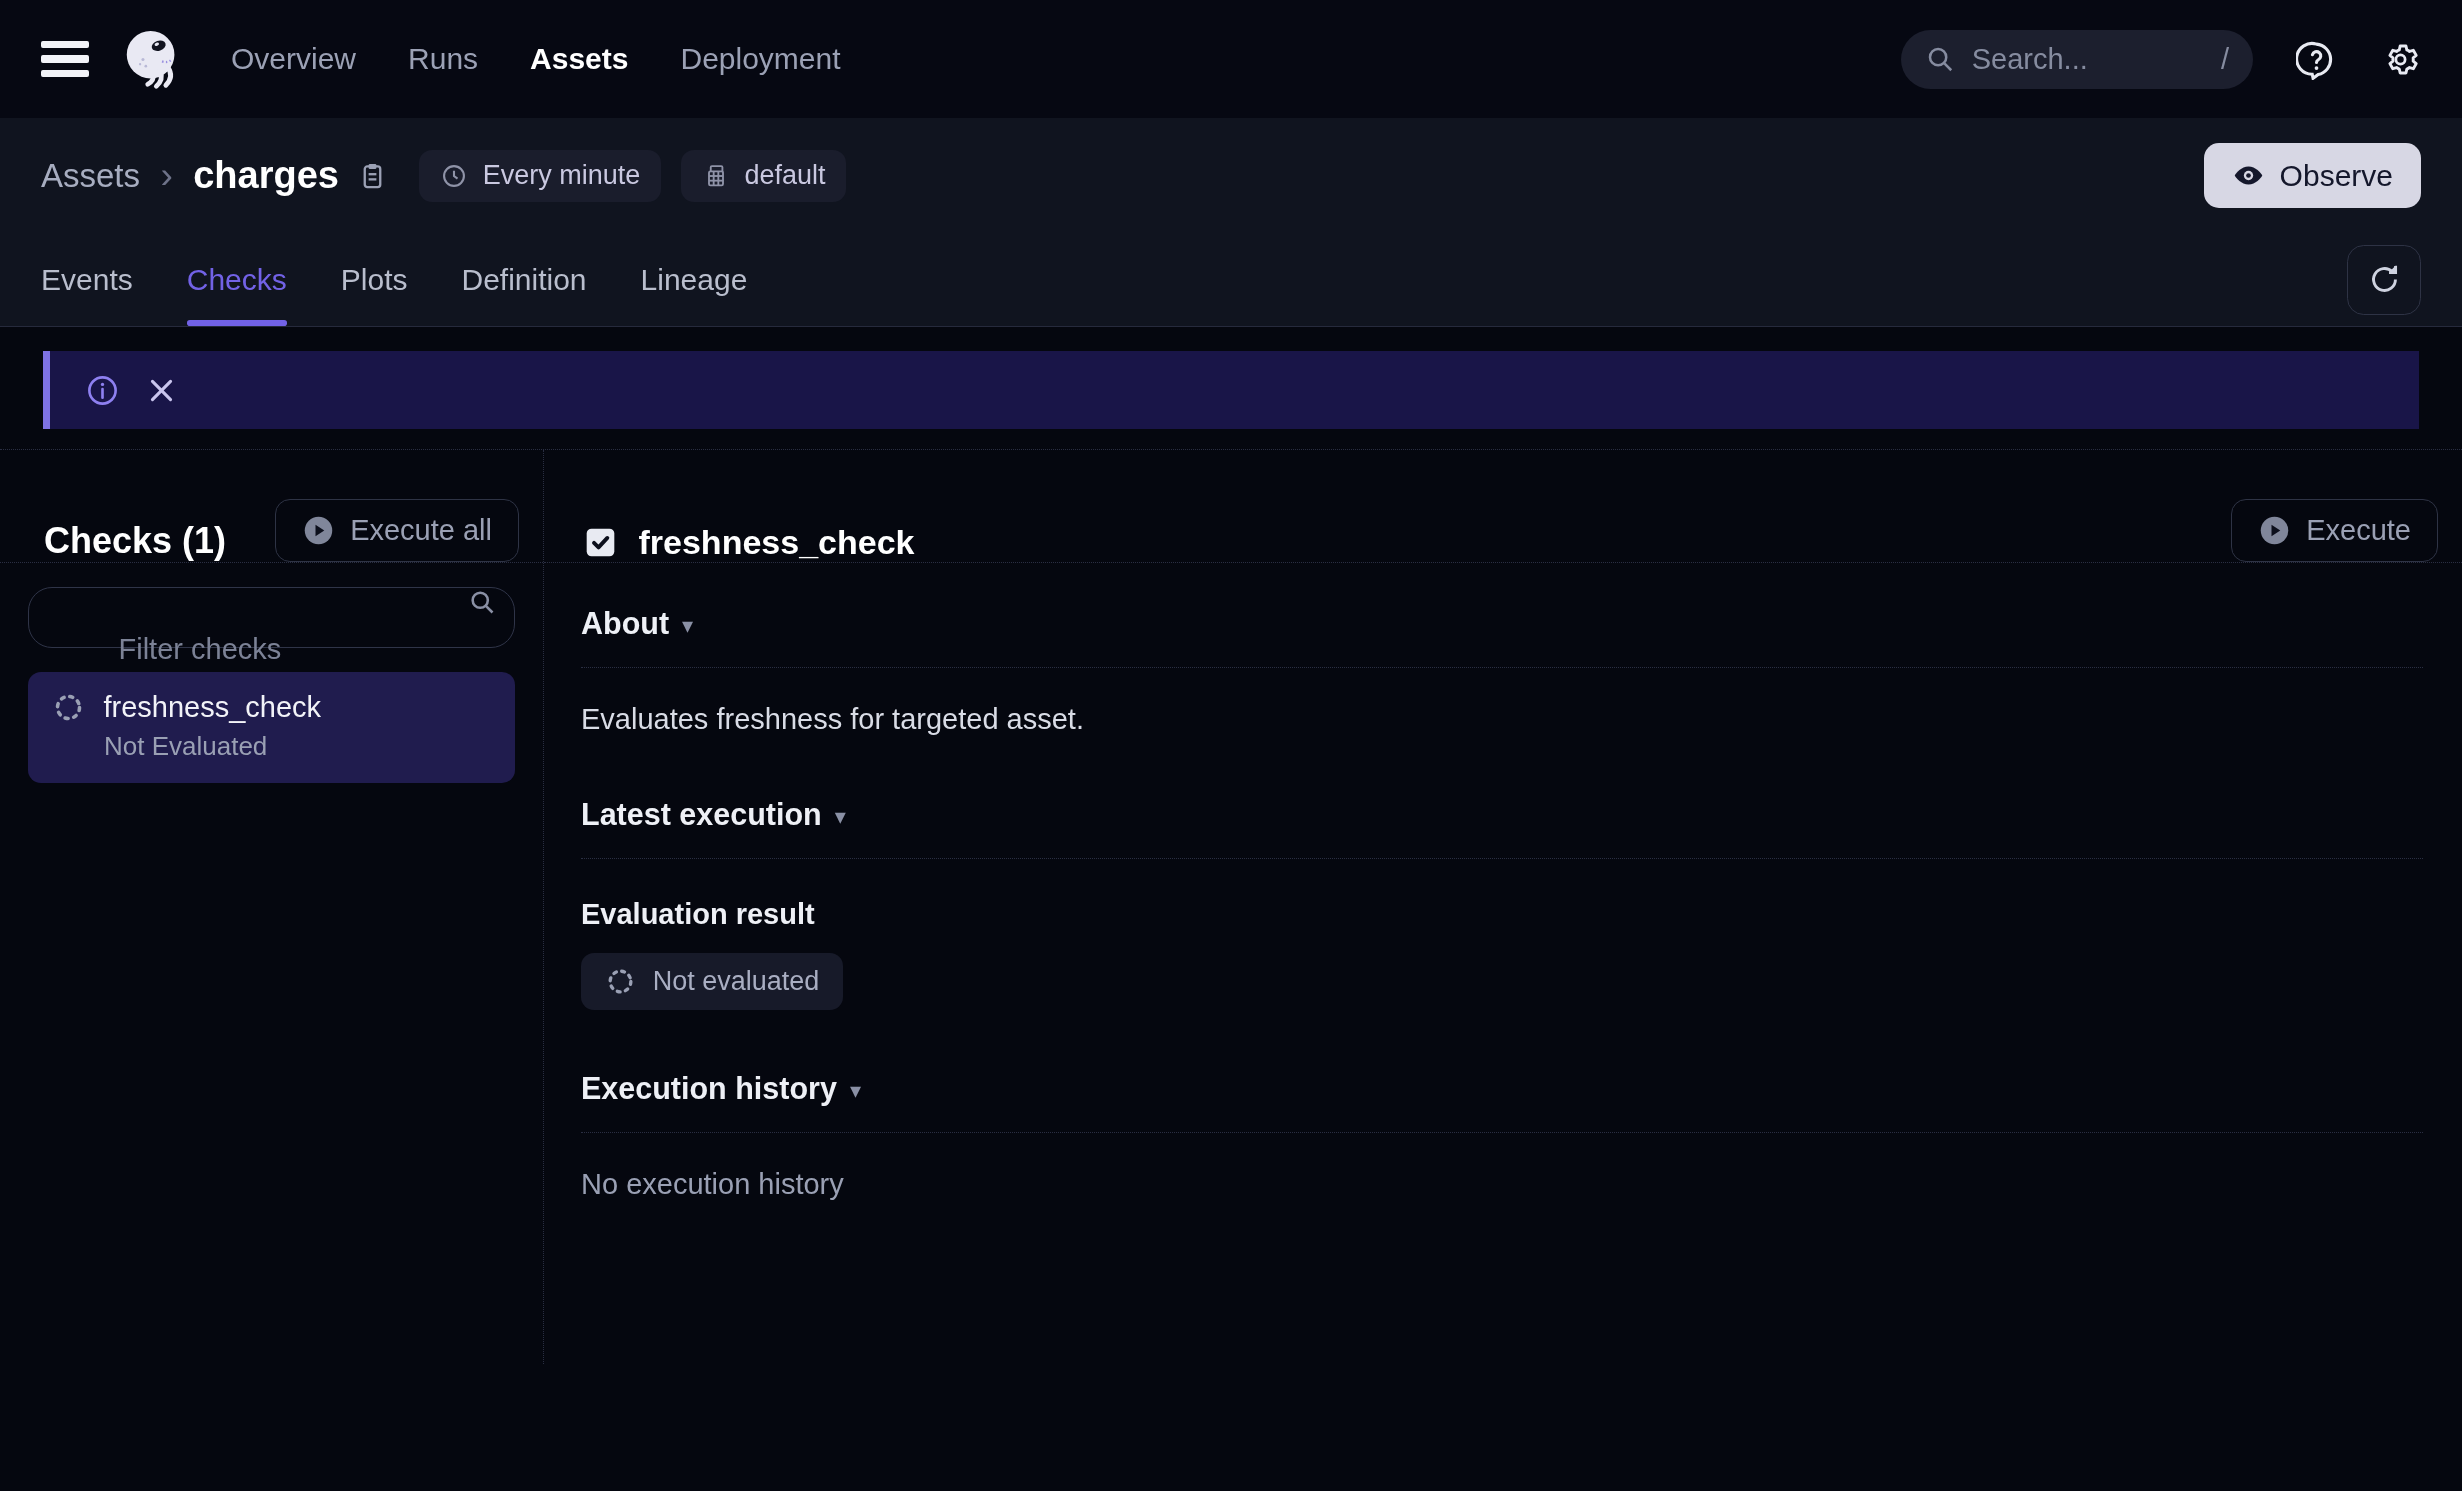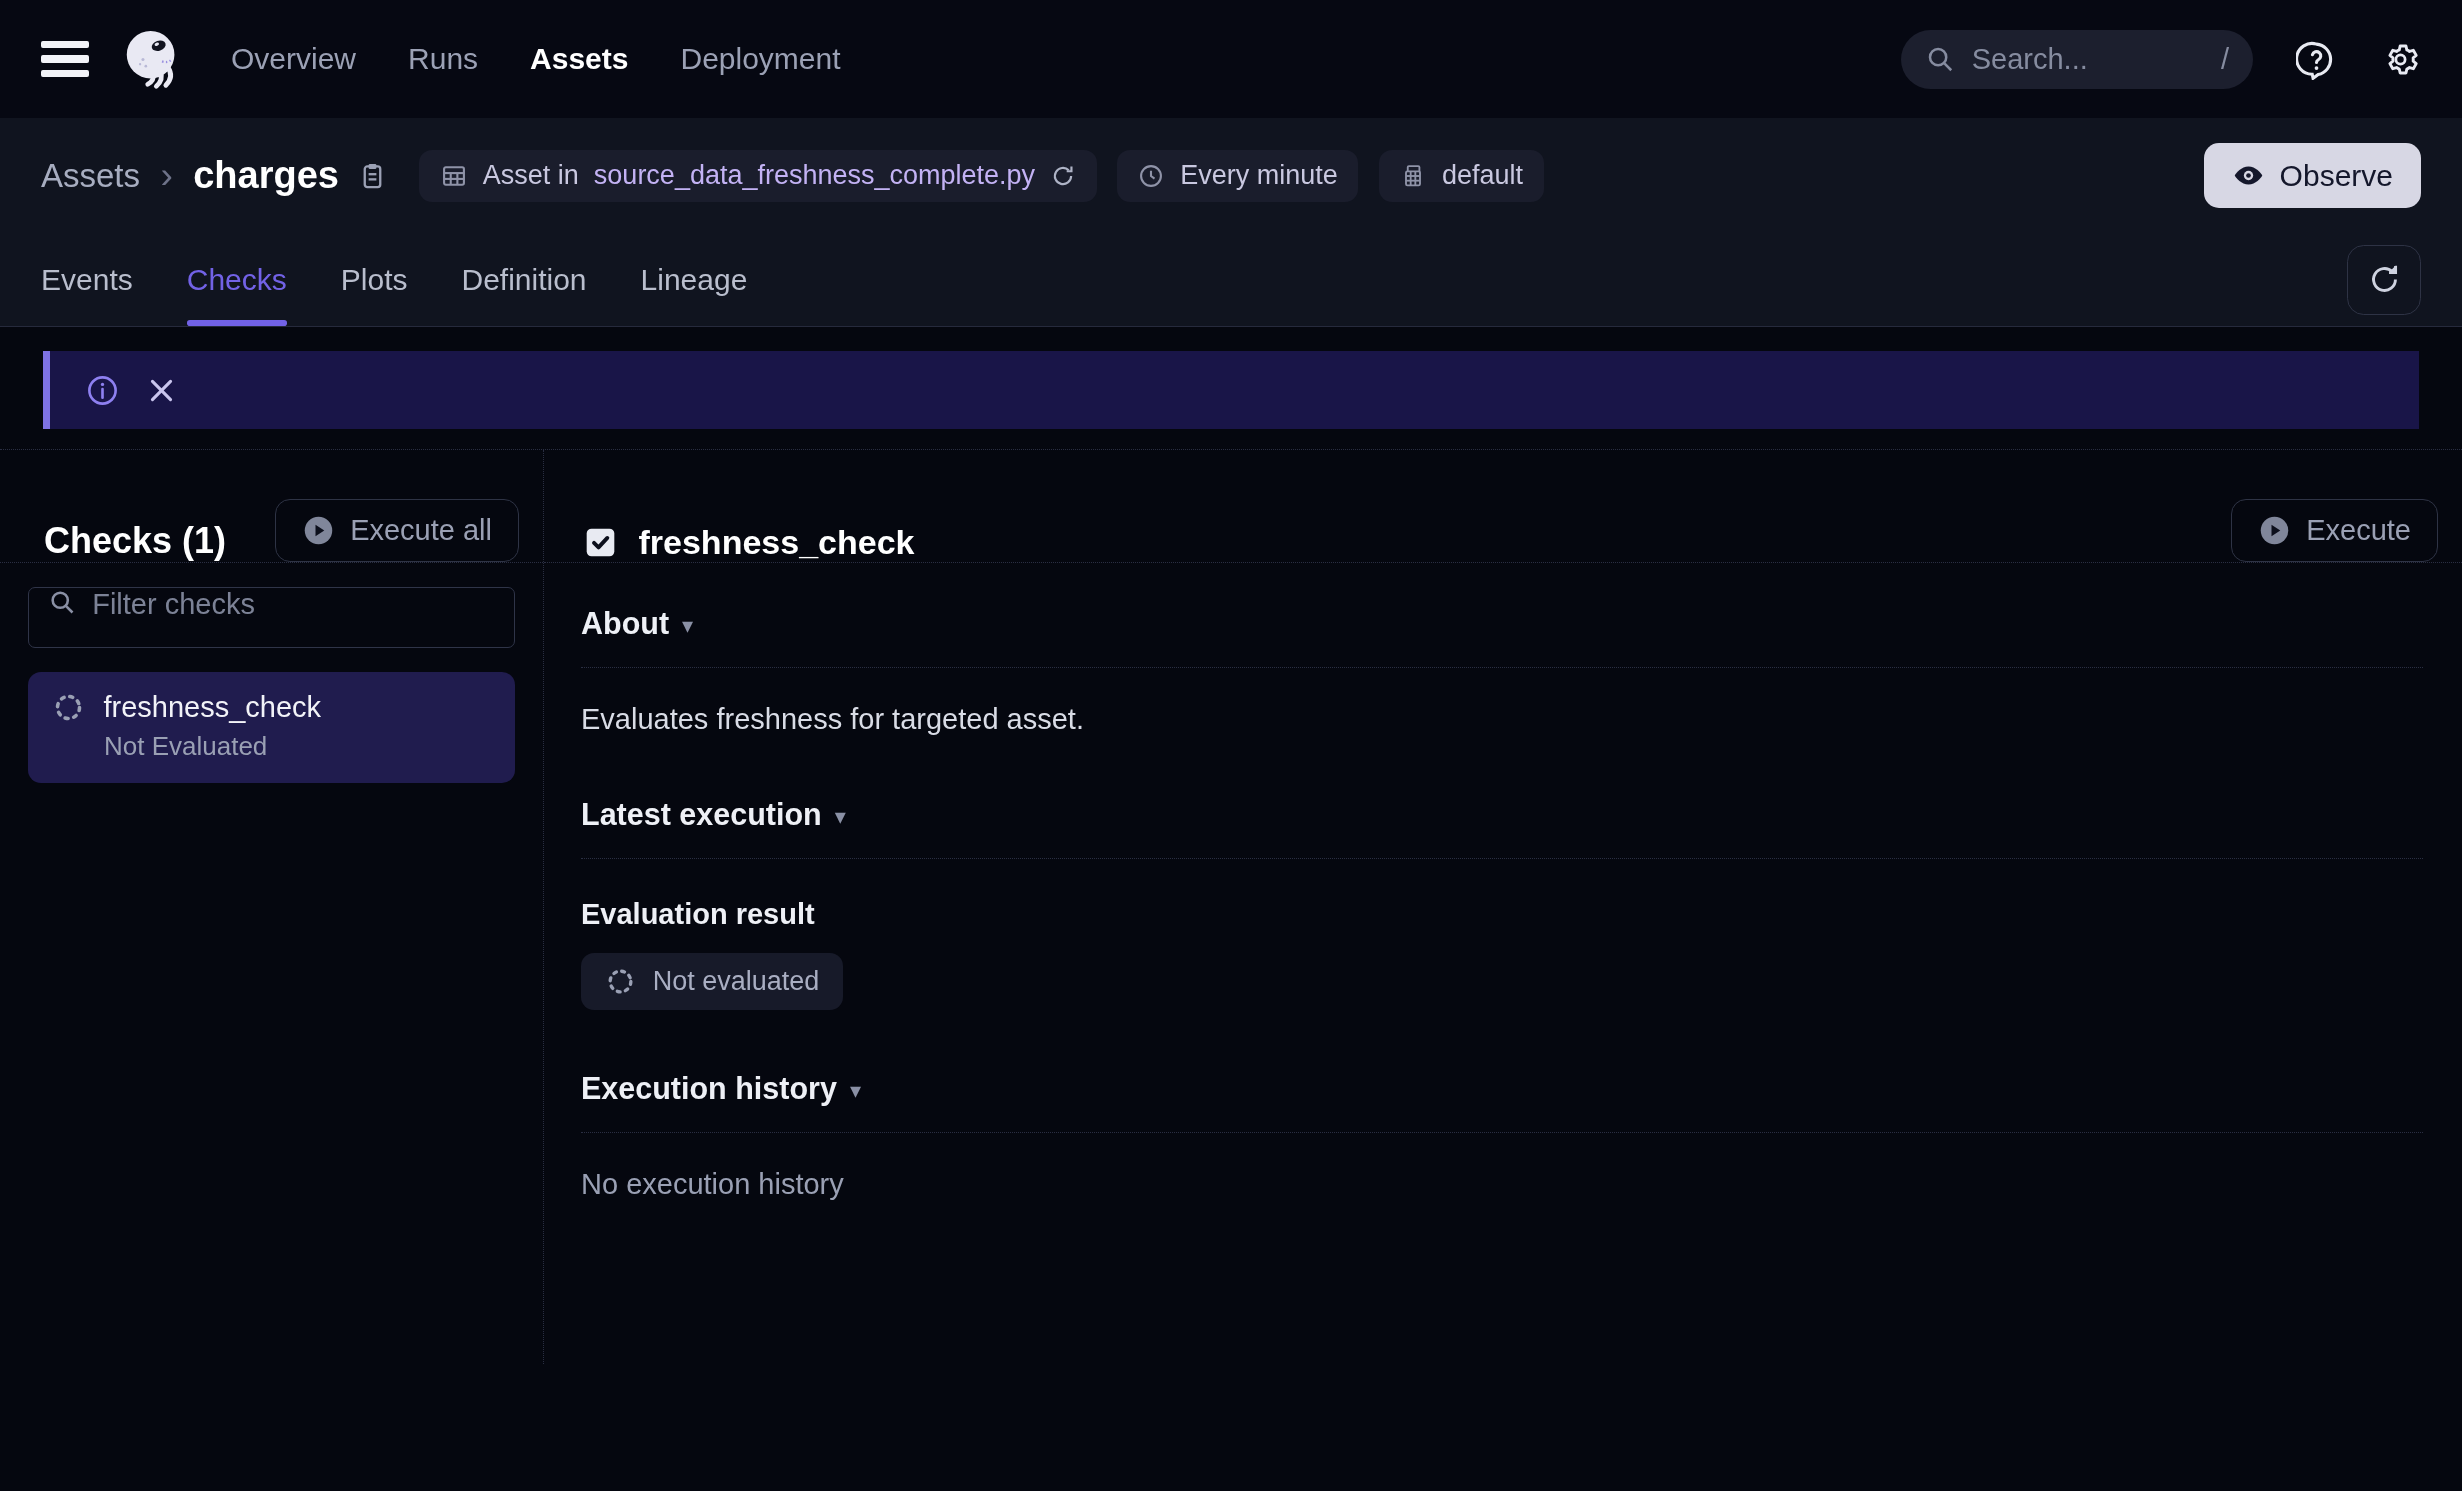--- a/index.html
+++ b/index.html
@@ -75,21 +75,21 @@
 
   
   .panels{flex:1;display:flex;border-top:1.9px dotted #2a2e42;min-height:0;}
   .left-panel{width:544px;flex:0 0 544px;border-right:1.9px dotted #2a2e42;display:flex;flex-direction:column;}
   .panel-head{height:113px;flex:0 0 113px;display:flex;align-items:flex-end;justify-content:space-between;border-bottom:1.9px dotted #2a2e42;}
   .left-panel .panel-head{padding:0 24px 0 44px;}
   .panel-title{font-size:36px;font-weight:700;color:#ffffff;}
   .ghost-btn{height:63px;border:1.9px solid var(--btn-border);border-radius:15px;background:transparent;color:var(--gray);font-size:29px;display:flex;align-items:center;gap:15px;padding:0 26px;cursor:pointer;font-family:inherit;}
   .ghost-btn .picon{color:#80869a;display:flex;}
   .left-body{padding:24px 28px;}
-  .filter{height:61px;border:1.9px solid #2f3448;border-radius:7px;display:flex;align-items:flex-start;gap:16.7px;padding:0 18.5px;color:#8a90a5;background:transparent;}
+  .filter{height:61px;border:1.9px solid #2f3448;border-radius:24px;display:flex;align-items:flex-end;gap:16.7px;padding:0 18.5px;color:#8a90a5;background:transparent;flex-direction:column;}
   .filter input{flex:1;background:transparent;border:none;outline:none;color:var(--white);font-size:29px;font-family:inherit;}
   .filter input::placeholder{color:var(--gray2);}
   .check-item{margin-top:24px;background:var(--selected-bg);border-radius:13px;padding:18.5px 24px 20.4px 24px;cursor:pointer;}
   .check-item .row{display:flex;align-items:center;gap:18.5px;}
   .check-item .cicon{color:#9aa0b4;display:flex;}
   .check-item .cname{font-size:29px;color:#f2f3f8;}
   .check-item .cstatus{font-size:26px;color:#9aa0b4;margin:7.4px 0 0 52px;}
 
   .right-panel{flex:1;display:flex;flex-direction:column;min-width:0;}
   .right-panel .panel-head{padding:0 24px 0 37px;}
@@ -177,39 +177,20 @@
           <rect x="6" y="5" width="12" height="16" rx="2"></rect>
           <rect x="9" y="3" width="6" height="4" rx="1" fill="currentColor" stroke="none"></rect>
           <line x1="9" y1="11" x2="15" y2="11"></line>
             <line x1="9" y1="15" x2="15" y2="15"></line>
         </svg>
       </span>
       <div class="tagrow">
         <div class="tag">
           <span class="ticon">
             <svg width="28" height="28" viewBox="0 0 24 24" fill="none" stroke="currentColor" stroke-width="1.8">
-                <rect x="3.5" y="4.5" width="17" height="15" rx="1.5"></rect>
-                <line x1="3.5" y1="9.5" x2="20.5" y2="9.5"></line>
-                <line x1="3.5" y1="14.5" x2="20.5" y2="14.5"></line>
-                <line x1="9.2" y1="9.5" x2="9.2" y2="19.5"></line>
-                <line x1="14.9" y1="9.5" x2="14.9" y2="19.5"></line>
-              </svg>
-          </span>
-          <span>Asset in</span>
-          <a>source_data_freshness_complete.py</a>
-          <span class="refresh">
-            <svg width="26" height="26" viewBox="0 0 24 24" fill="none" stroke="currentColor" stroke-width="2">
-                <path d="M19.5 12a7.5 7.5 0 1 1-2.2-5.3"></path>
-                <path d="M19.8 3.2v4.4h-4.4" fill="none"></path>
-              </svg>
-          </span>
-        </div>
-        <div class="tag">
-          <span class="ticon">
-            <svg width="28" height="28" viewBox="0 0 24 24" fill="none" stroke="currentColor" stroke-width="1.8">
                 <circle cx="12" cy="12" r="8.5"></circle>
                 <path d="M12 7.5V12l3 2.2"></path>
               </svg>
           </span>
           <span>Every minute</span>
         </div>
         <div class="tag">
           <span class="ticon">
             <svg width="28" height="28" viewBox="0 0 24 24" fill="none" stroke="currentColor" stroke-width="1.6">
                 <rect x="7.5" y="3.5" width="10" height="8" rx="1"></rect>

